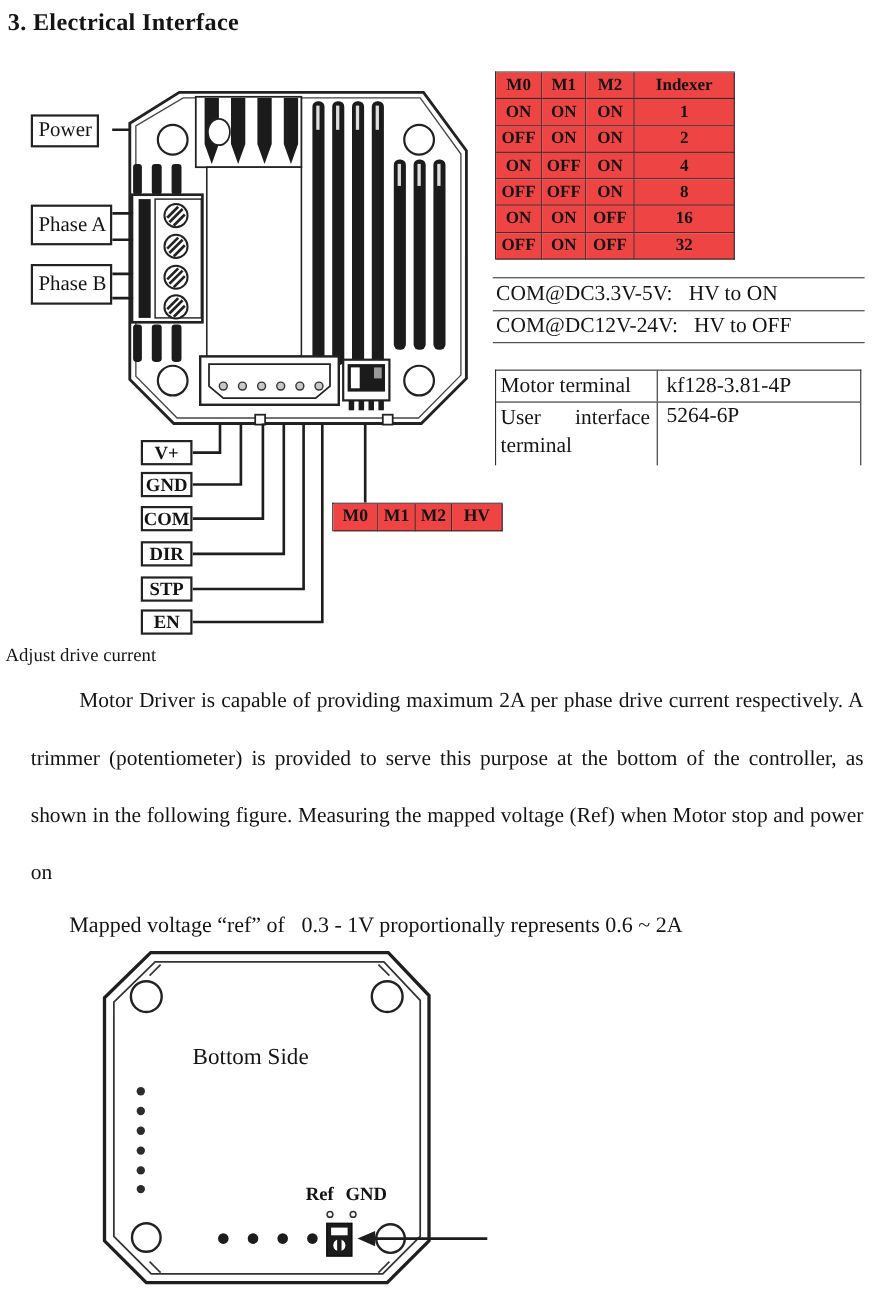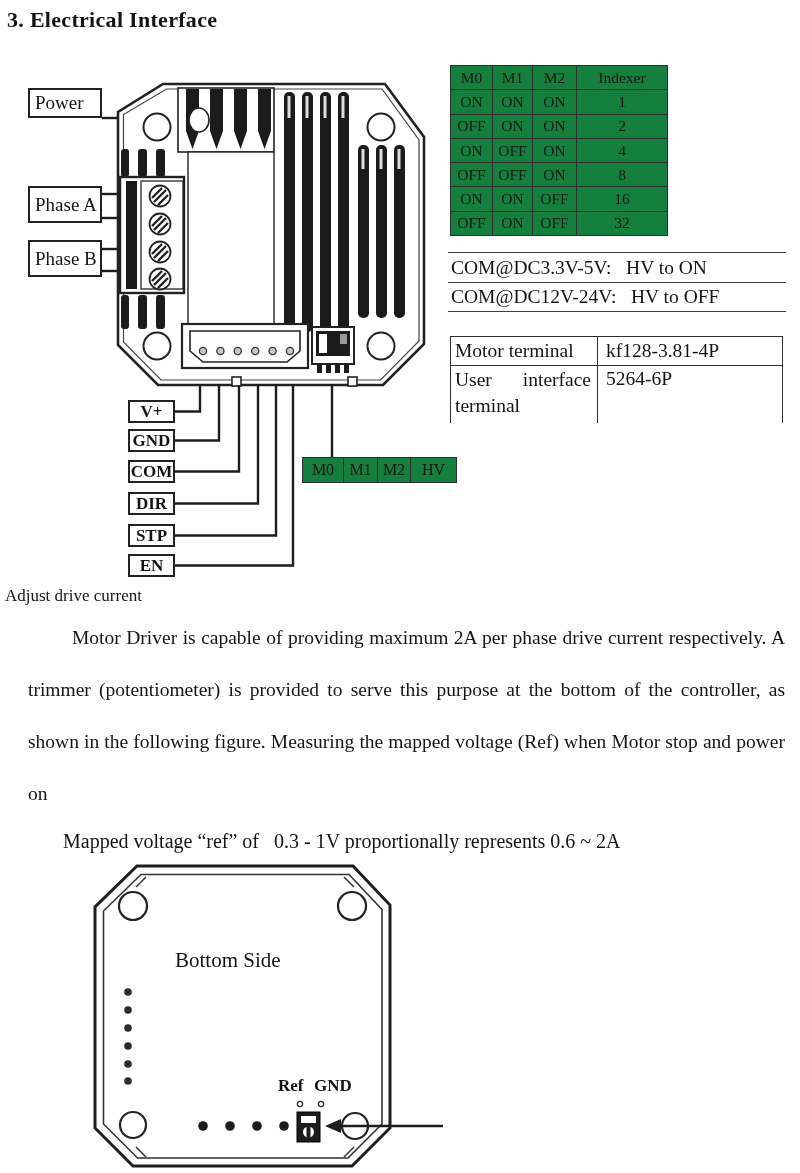--- a/index.html
+++ b/index.html
@@ -19,21 +19,21 @@
   .pinbox {
     position:absolute; left:128px; width:47px; height:23px; border:2px solid #222; background:#fff;
     display:flex; align-items:center; justify-content:center; font-weight:bold; font-size:17px;
   }
 
   
   .dtable { position:absolute; border-top:1.5px solid #2e2e2e; border-left:1.5px solid #2e2e2e; background:#fff; }
   .trow { display:flex; }
   .tcell {
     border-right:1.5px solid #2e2e2e; border-bottom:1.5px solid #2e2e2e;
-    display:flex; align-items:center; justify-content:center; font-weight:normal; background:#15803d;
+    display:flex; align-items:center; justify-content:center; font-weight:bold; background:#ef4444;
   }
   .itable { left:450px; top:65px; }
   .itable .tcell { height:24.3px; font-size:15.5px; }
   .itable .tcell:nth-child(1){ width:42px; }
   .itable .tcell:nth-child(2){ width:40px; }
   .itable .tcell:nth-child(3){ width:44px; }
   .itable .tcell:nth-child(4){ width:91px; }
   .mode { left:302px; top:457px; }
   .mode .tcell { height:25px; font-size:16px; }
   .mode .tcell:nth-child(1){ width:41px; }
@@ -200,21 +200,21 @@
       <path d="M175,411.5 H200 V385"></path>
       <path d="M175,440.5 H219 V385"></path>
       <path d="M175,471.5 H239 V385"></path>
       <path d="M175,503.5 H258 V385"></path>
       <path d="M175,535.5 H276 V385"></path>
       <path d="M175,565.5 H293 V385"></path>
       <path d="M332,457 V385"></path>
     </g>
   </svg>
 
-  <div class="lblbox" style="left:28px;top:88px;width:74px;height:30px">
+  <div class="lblbox" style="left:28px;top:104px;width:62px;height:30px">
     <span>Power</span>
   </div>
   <div class="lblbox" style="left:28px;top:186px;width:74px;height:37px">
     <span>Phase A</span>
   </div>
   <div class="lblbox" style="left:28px;top:240px;width:74px;height:37px">
     <span>Phase B</span>
   </div>
 
   <div class="pinbox" style="top:400px">V+</div>

